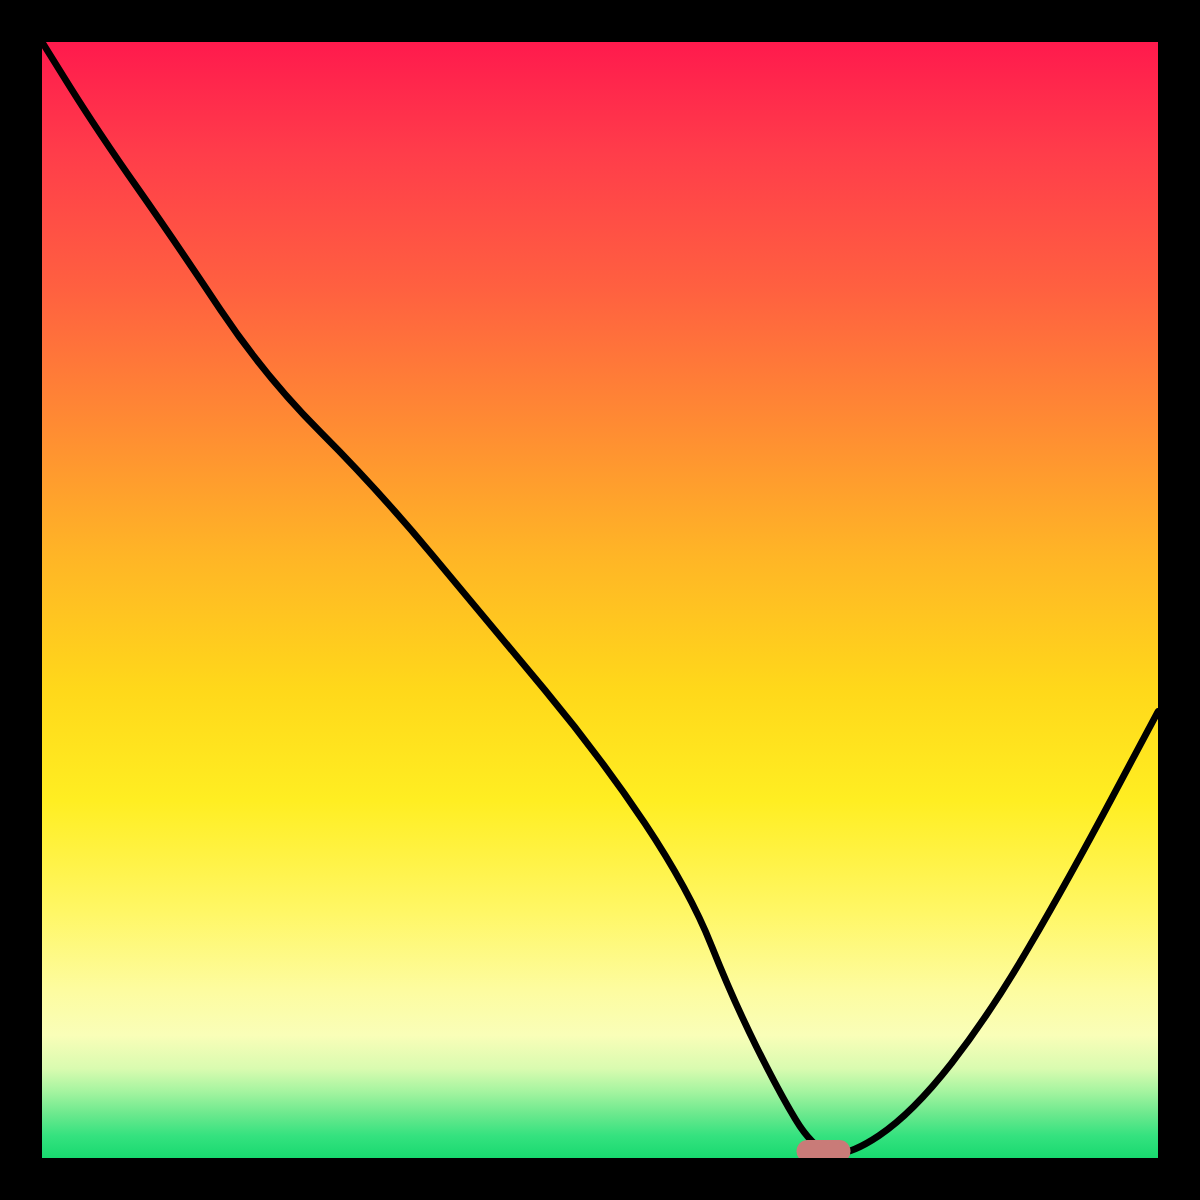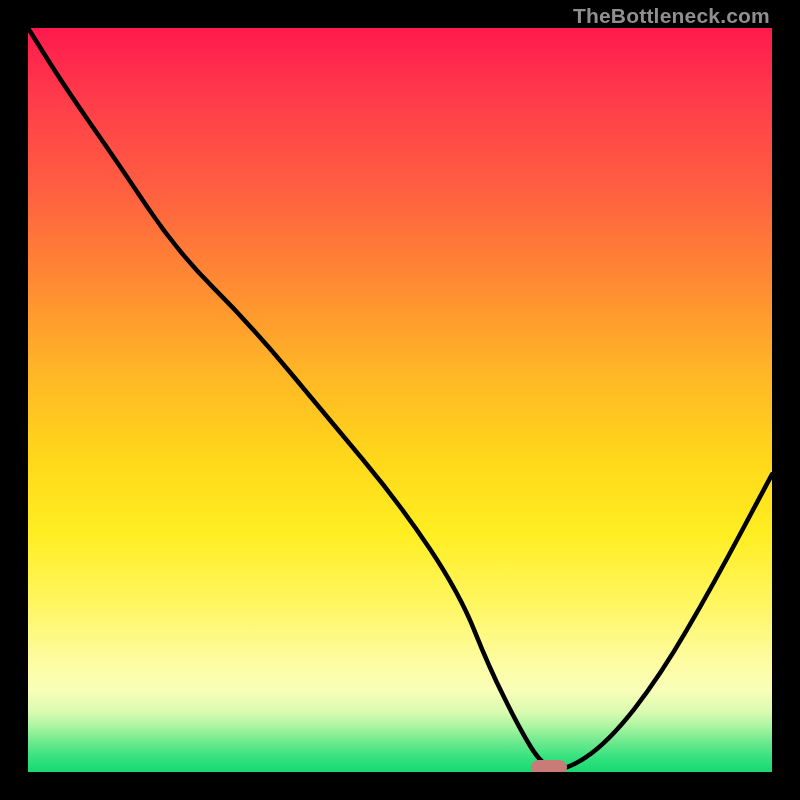--- a/index.html
+++ b/index.html
@@ -64,21 +64,20 @@
     height: 15px;
     background: #c97b78;
     border-radius: 8px;
   }
 </style>
 </head>
 <body>
 
 <div class="frame">
 
-  <div class="attribution">TheBottleneck.com</div>
 
   <div class="plot">
 
     <svg class="curve" viewBox="0 0 744 744" preserveAspectRatio="none">
       <path d="M 0.0 0.0 Q 0.0 0.0 18.6 29.8 Q 37.2 59.5 63.2 96.7 Q 89.3 133.9 119.0 178.6 Q 148.8 223.2 186.0 260.4 Q 223.2 297.6 260.4 342.2 Q 297.6 386.9 334.8 431.5 Q 372.0 476.2 401.8 520.8 Q 431.5 565.4 446.4 602.6 Q 461.3 639.8 476.2 669.6 Q 491.0 699.4 502.2 718.0 Q 513.4 736.6 524.5 740.3 Q 535.7 744.0 558.0 729.1 Q 580.3 714.2 606.4 680.8 Q 632.4 647.3 658.4 602.6 Q 684.5 558.0 714.2 502.2 L 744.0 446.4" fill="none" stroke="#000000" stroke-width="4.5" stroke-linecap="round" stroke-linejoin="round"></path>
     </svg>
 
     <div class="marker" style="left: 502.8px; top: 732px;"></div>
 
   </div>

